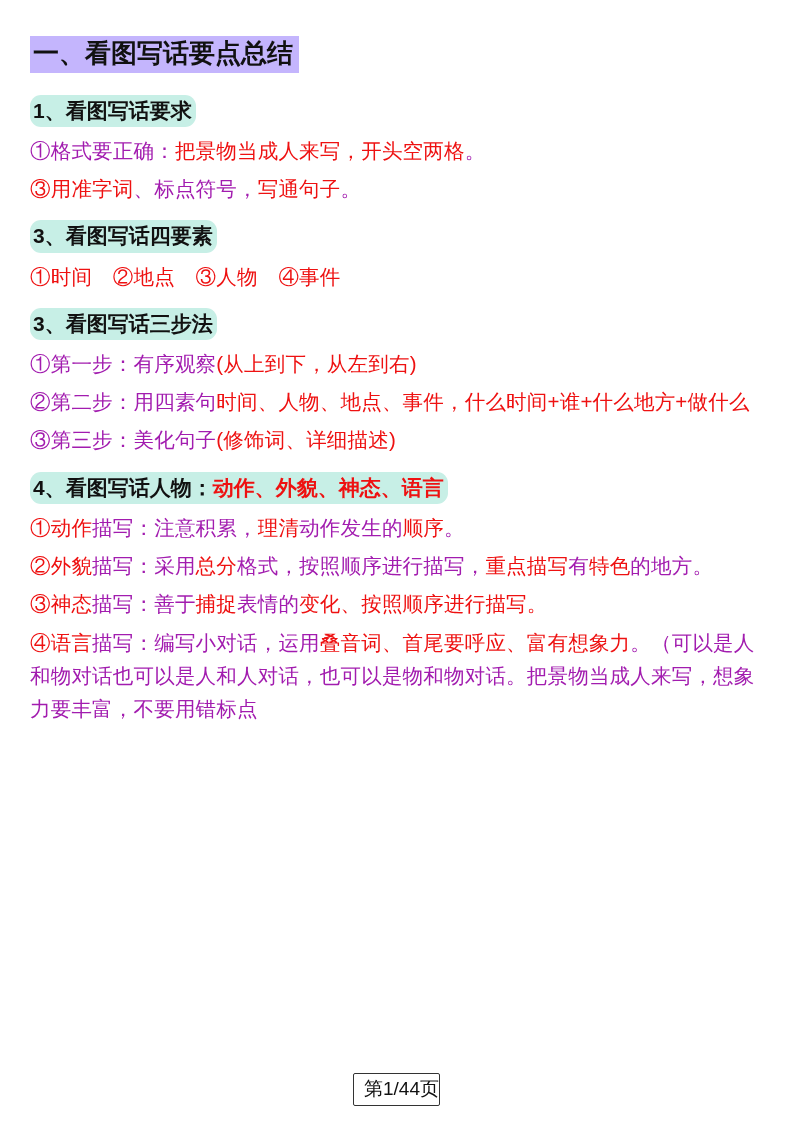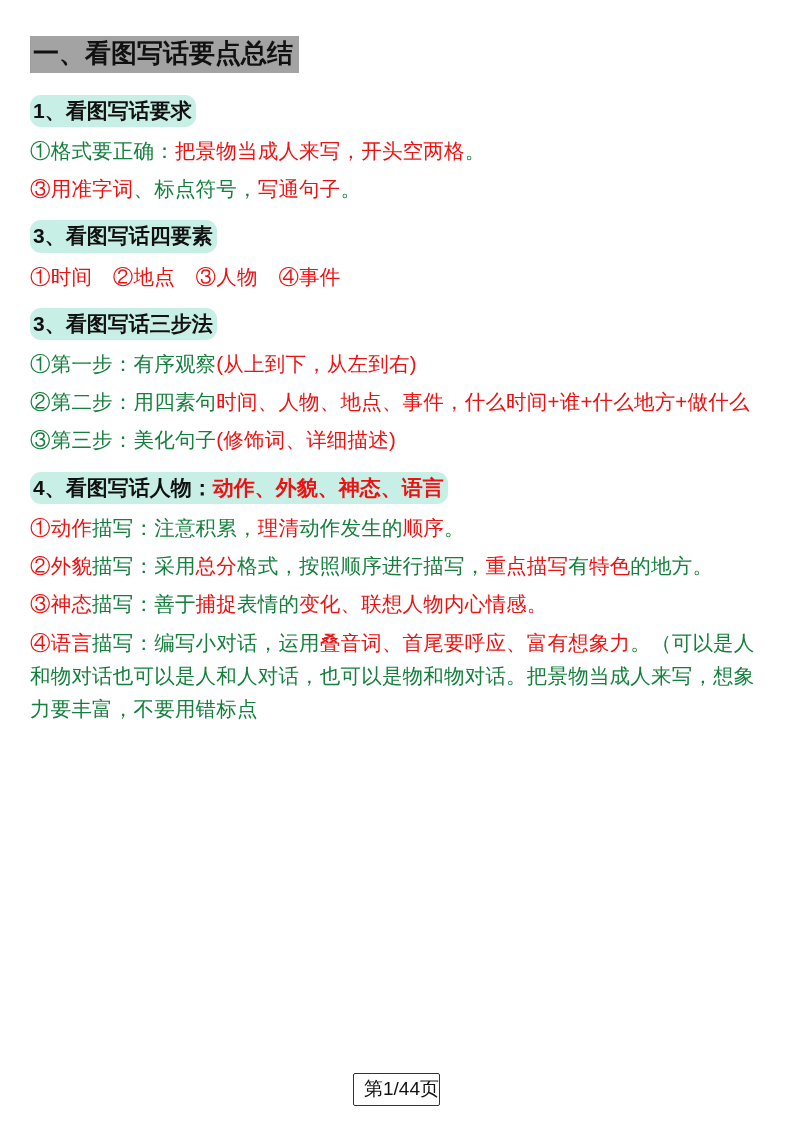--- a/index.html
+++ b/index.html
@@ -31,21 +31,21 @@
     letter-spacing: 0.5px;
   }
   .title .black { color: #111111; }
   .title .red { color: #ee1111; }
 
   .section-head {
     display: inline-block;
     font-size: 26px;
     font-weight: bold;
     color: #111111;
-    background: #a3a3a3;
+    background: #c4b5fd;
     padding: 1px 6px 3px 3px;
     margin: 2px 0 12px 0;
     line-height: 1.25;
   }
 
   .sub-head {
     display: inline-block;
     font-size: 21px;
     font-weight: bold;
     color: #111111;
@@ -58,21 +58,21 @@
   .sub-head .plain { font-weight: bold; color:#111;text-align:right; }
 
   .line {
     font-size: 20.5px;
     line-height: 1.62;
     color: #111111;
     margin: 5px 0 5px 0;
     letter-spacing: 0.2px;
   }
   .red { color: #ee1111; }
-  .blk { color: #15803d; }
+  .blk { color: #a21caf; }
 
   .footer {
     position: absolute;
     left: 0;
     right: 0;
     bottom: 16px;
     text-align: center;
     font-size: 19px;
     color: #111111;
   }
@@ -135,21 +135,21 @@
 
   <div class="line">
     <span class="red">①</span><span class="red">动作</span><span class="blk">描写：注意积累，</span><span class="red">理清</span><span class="blk">动作发生的</span><span class="red">顺序</span><span class="blk">。</span>
   </div>
 
   <div class="line">
     <span class="red">②</span><span class="red">外貌</span><span class="blk">描写：采用</span><span class="red">总分</span><span class="blk">格式，按照顺序进行描写，</span><span class="red">重点描写</span><span class="blk">有</span><span class="red">特色</span><span class="blk">的地方。</span>
   </div>
 
   <div class="line">
-    <span class="red">③</span><span class="red">神态</span><span class="blk">描写：善于</span><span class="red">捕捉</span><span class="blk">表情的</span><span class="red">变化、联想人物内心情感。</span>
+    <span class="red">③</span><span class="red">神态</span><span class="blk">描写：善于</span><span class="red">捕捉</span><span class="blk">表情的</span><span class="red">变化、按照顺序进行描写。</span>
   </div>
 
   <div class="line">
     <span class="red">④</span><span class="red">语言</span><span class="blk">描写：编写小对话，运用</span><span class="red">叠音词、首尾要呼应、富有想象力</span><span class="blk">。（可以是人和物对话也可以是人和人对话，也可以是物和物对话。把景物当成人来写，想象力要丰富，不要用错标点</span>
   </div>
 
   <div class="footer">
     <span class="pg">第1/44页</span>
   </div>
 

